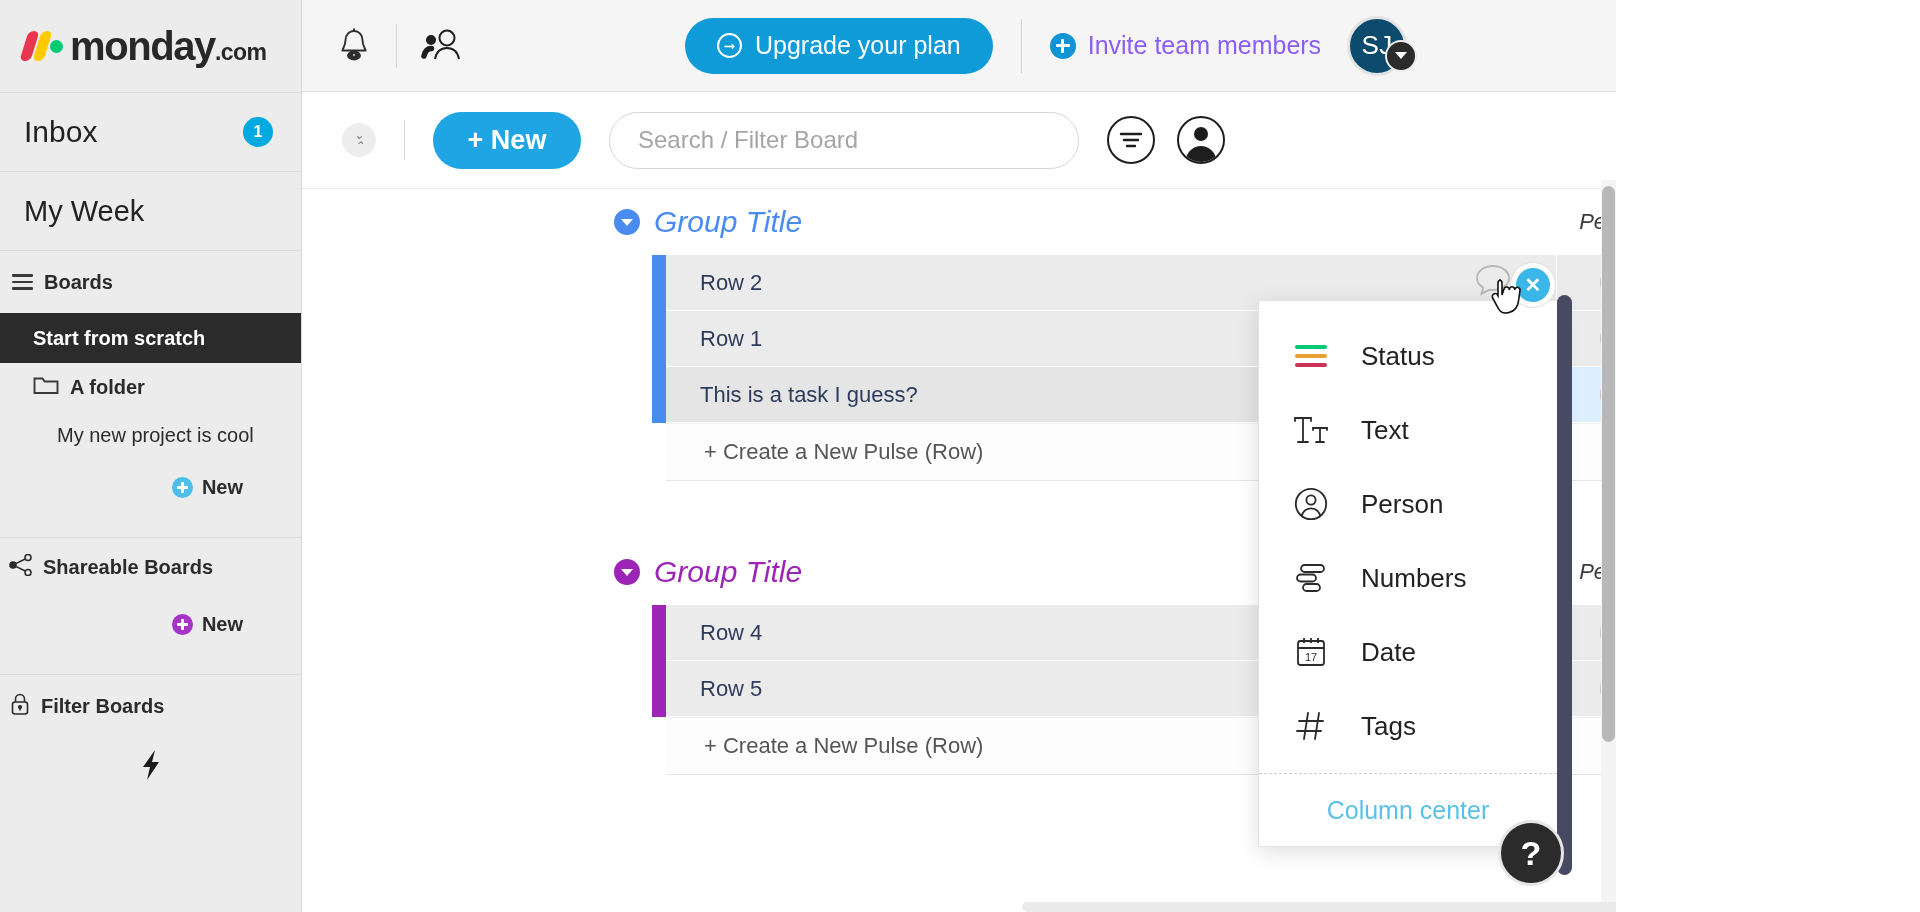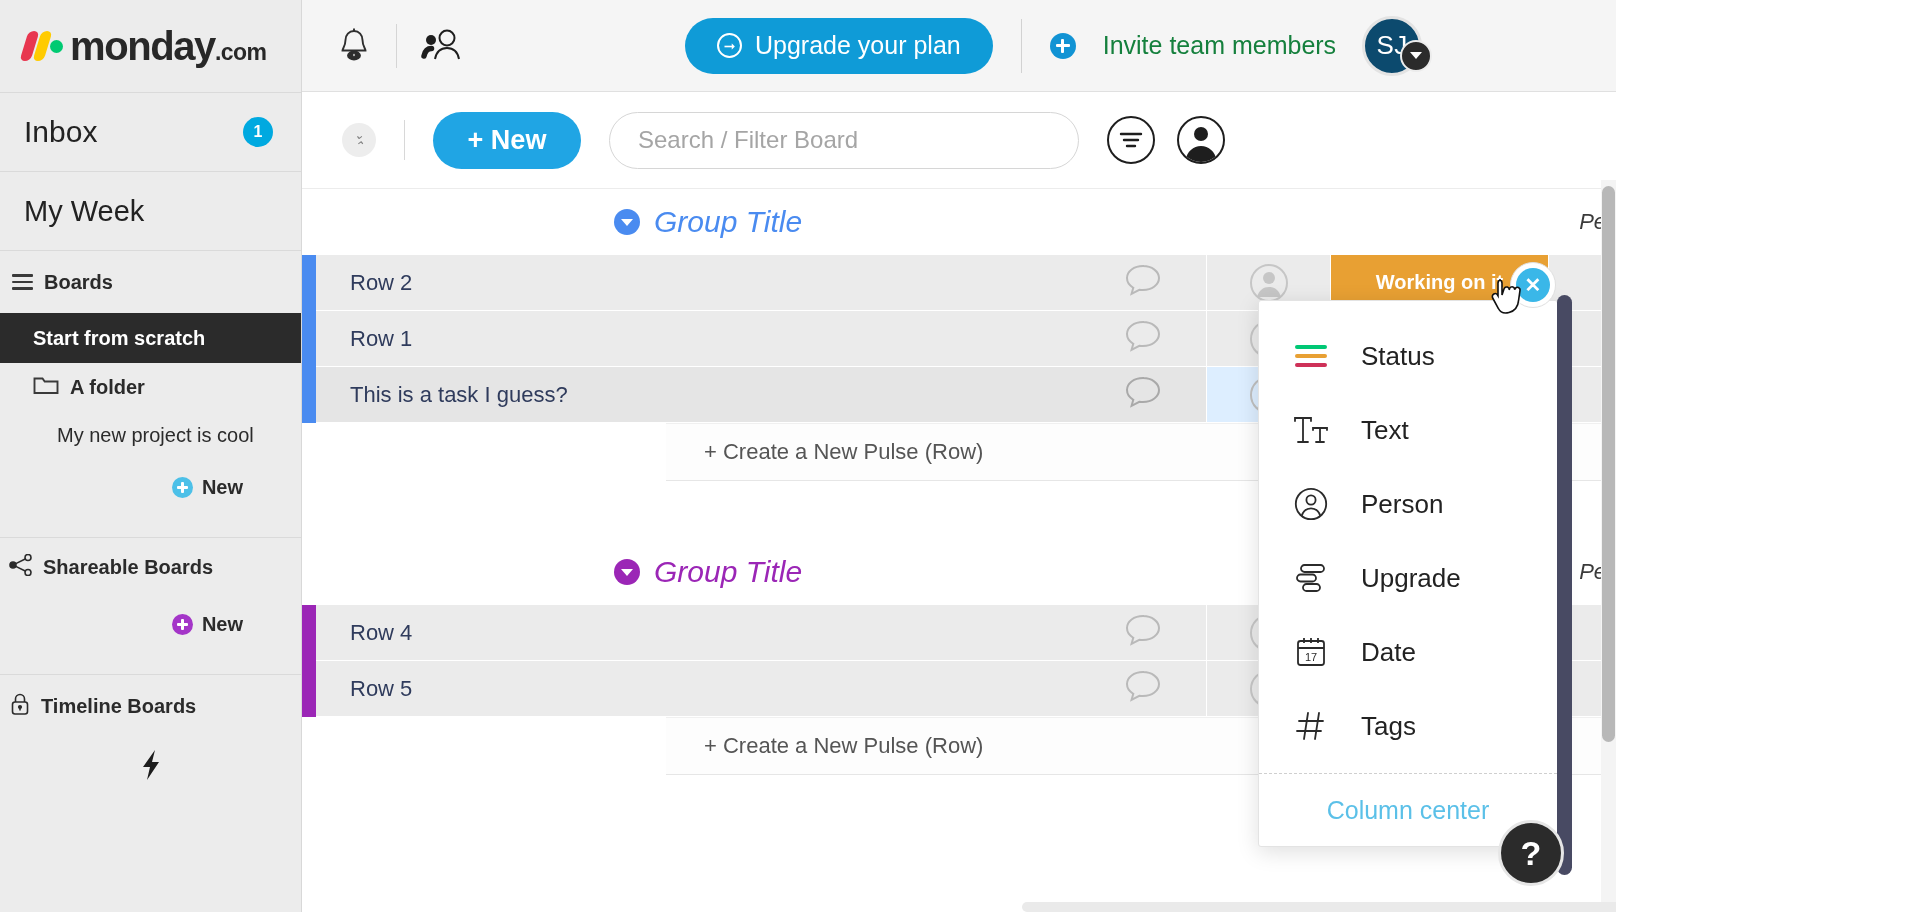--- a/index.html
+++ b/index.html
@@ -113,22 +113,22 @@
     display: flex; align-items: center; gap: 13px; padding: 0 32px;
     font-size: 25px; border: none; cursor: pointer;
     font-family: "Liberation Sans", sans-serif;
   }
   .arrow-circ {
     width: 25px; height: 25px; border: 2px solid #fff; border-radius: 50%;
     display: flex; align-items: center; justify-content: center; font-size: 14px;
   }
   .topdiv { width: 1px; height: 54px; background: #d2d2d2; margin: 0 28px; }
   .invite {
-    display: flex; align-items: center; gap: 27px;
-    font-size: 25px; color: #15803d; cursor: pointer;
+    display: flex; align-items: center; gap: 12px;
+    font-size: 25px; color: #8b5cf6; cursor: pointer;
   }
   .invite .plus-circle { width: 26px; height: 26px; background: #1193d4; flex: 0 0 26px;}
   .invite .plus-circle::before { width: 14px; height: 3.4px; }
   .invite .plus-circle::after { width: 3.4px; height: 14px; }
 
   .avatar-wrap { margin-left: 26px; position: relative; display: flex; align-items: center; }
   .avatar {
     width: 60px; height: 60px; border-radius: 50%;
     background: #0c4a6e; border: 3px solid #e3e3e3;
     color: #fff; font-size: 26px; font-weight: 400;
@@ -196,21 +196,21 @@
   .group-caret i {
     width: 0; height: 0; border-left: 6px solid transparent;
     border-right: 6px solid transparent; border-top: 7px solid #fff; display: block;
   }
   .group-title { font-size: 30px; }
   .col-headers { position: absolute; top: 0; height: 66px; display: flex; align-items: center; }
   .col-h { font-size: 22px; color: #3b3b3b; text-align: center; }
 
   .row {
     display: flex; align-items: stretch; height: 56px;
-    position: relative;
+    margin-left: 350px; position: relative;
   }
   .row-color { width: 14px; flex: 0 0 14px; }
   .row-name {
     flex: 0 0 890px; background: #ebebeb; border-bottom: 1px solid #fff;
     display: flex; align-items: center; padding-left: 34px; position: relative;
   }
   .row-name span { font-size: 22px; color: #2f3b5c; }
   .row-name.selected { background: #e5e5e5; }
   .row-name .bubble { position: absolute; right: 44px; top: 50%; transform: translateY(-50%); }
   .cell {
@@ -381,21 +381,21 @@
     <div class="side-sec">
       <div class="private-row">
         <span>
           <svg width="22" height="24" viewBox="0 0 22 24" fill="none" stroke="#2b2b2b" stroke-width="1.6">
             <rect x="3.5" y="10" width="15" height="12" rx="2.5"></rect>
             <path d="M6.5 10V7a4.5 4.5 0 0 1 9 0v3"></path>
             <circle cx="11" cy="15" r="1.3" fill="#2b2b2b"></circle>
               <path d="M11 16v2.5"></path>
           </svg>
         </span>
-        <span class="private-label">Timeline Boards</span>
+        <span class="private-label">Filter Boards</span>
       </div>
       <div class="bolt-row">
         <span>
           <svg width="24" height="30" viewBox="0 0 24 30" fill="#1c1c1c">
               <path d="M16 0 4 17h7l-3 13L20 12h-7z"></path>
             </svg>
         </span>
       </div>
     </div>
   </aside>
@@ -658,21 +658,21 @@
       </div>
 
       <div class="dd-item">
         <span class="dd-ico">
           <svg width="34" height="30" viewBox="0 0 34 30" fill="none" stroke="#2b2b2b" stroke-width="1.8">
             <rect x="7" y="2" width="23" height="7" rx="3.5"></rect>
             <rect x="3" y="11.5" width="19" height="7" rx="3.5"></rect>
             <rect x="9" y="21" width="17" height="7" rx="3.5"></rect>
           </svg>
         </span>
-        <span class="dd-label">Upgrade</span>
+        <span class="dd-label">Numbers</span>
       </div>
 
       <div class="dd-item">
         <span class="dd-ico">
           <svg width="32" height="32" viewBox="0 0 32 32" fill="none" stroke="#2b2b2b" stroke-width="1.8">
             <rect x="3" y="5" width="26" height="24" rx="2.5"></rect>
             <path d="M3 12h26M9 2v5M16 2v5M23 2v5"></path>
             <text x="16" y="25" font-size="11" fill="#2b2b2b" stroke="none" text-anchor="middle" font-family="Liberation Sans, sans-serif">17</text>
           </svg>
         </span>

